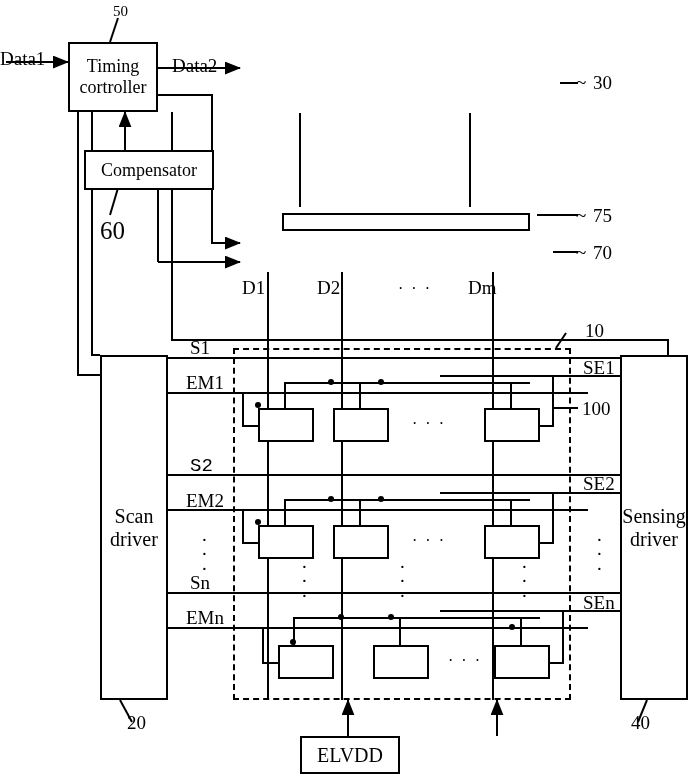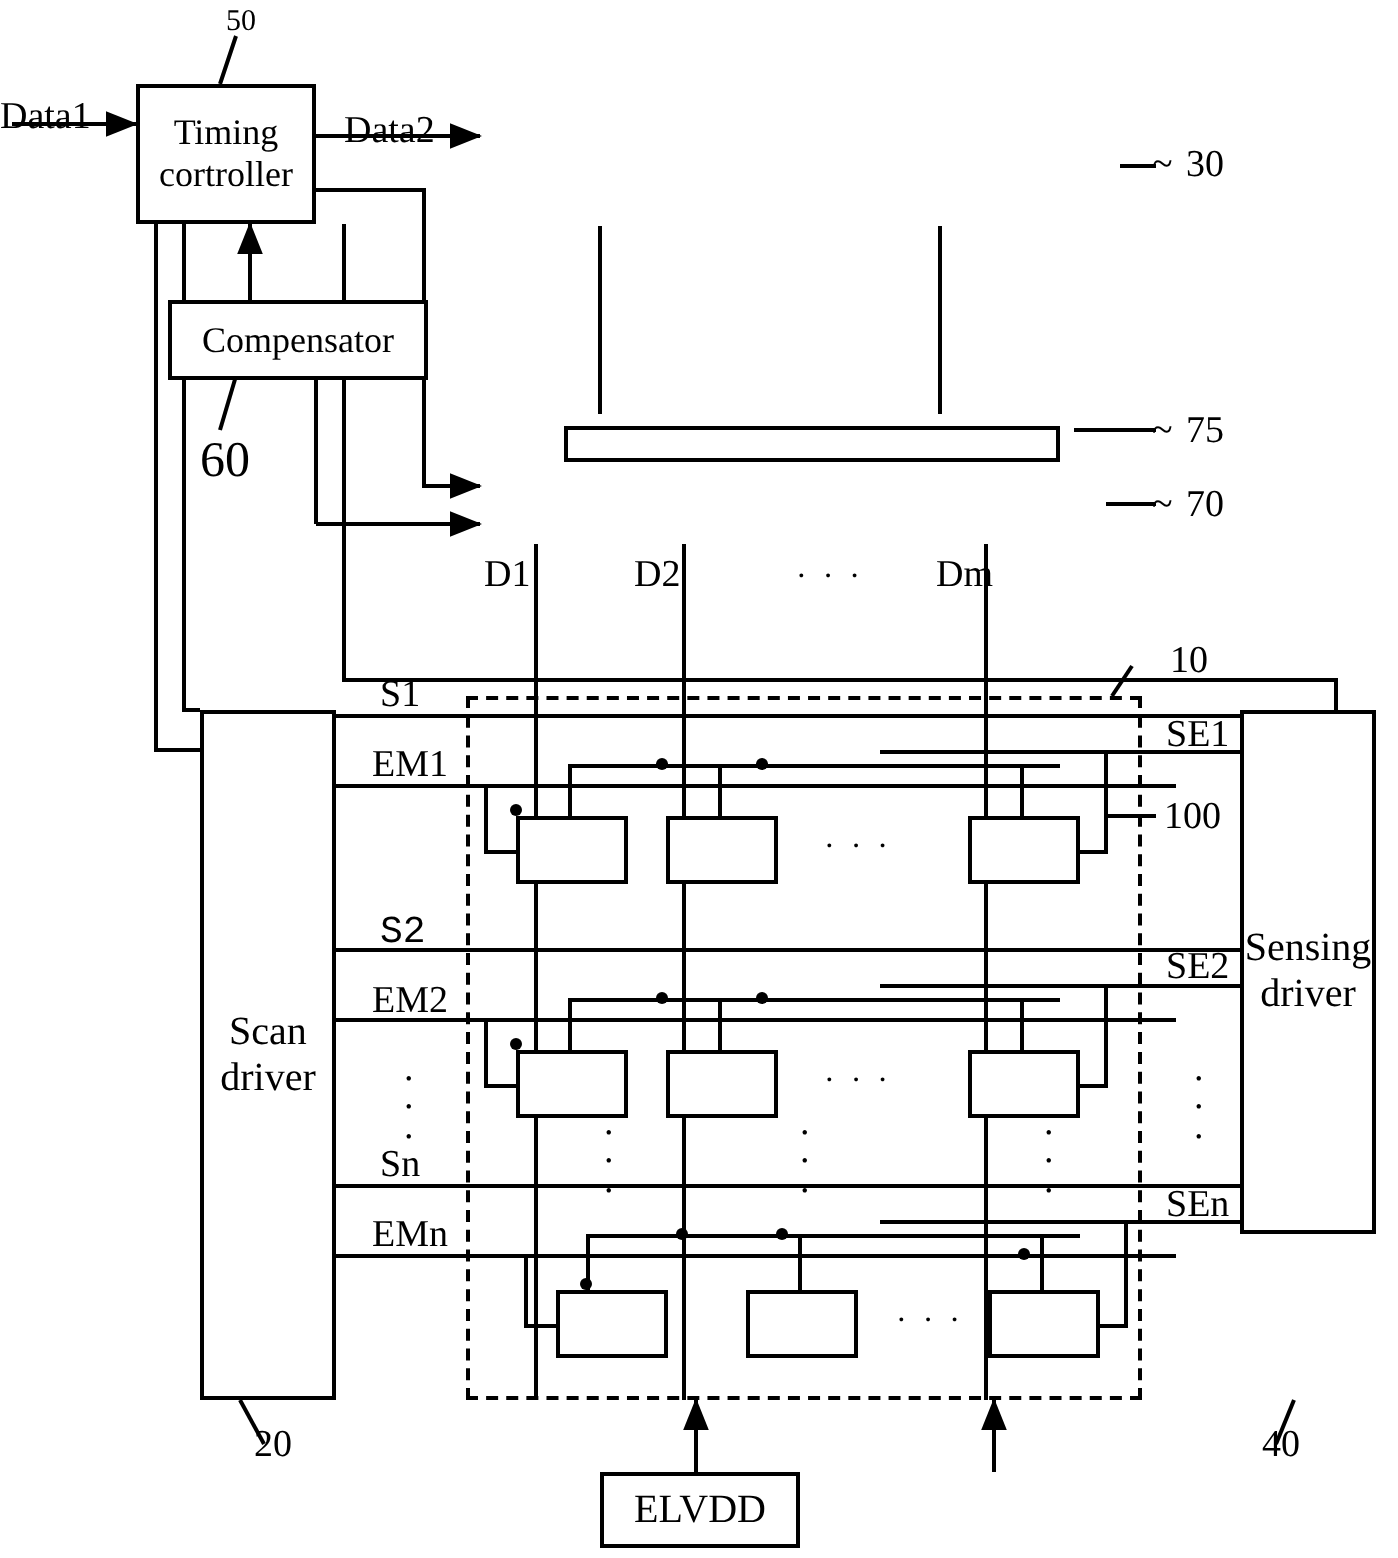--- a/index.html
+++ b/index.html
@@ -113,21 +113,21 @@
     <span>Compensator</span>
   </div>
 
   <div class="box" style="left:282px;top:213px;width:248px;height:18px;"></div>
 
   <div class="box" style="left:100px;top:355px;width:68px;height:345px;font-size:20px;flex-direction:column;">
     <span>Scan</span>
     <span>driver</span>
   </div>
 
-  <div class="box" style="left:620px;top:355px;width:68px;height:262px;font-size:20px;flex-direction:column;">
+  <div class="box" style="left:620px;top:355px;width:68px;height:345px;font-size:20px;flex-direction:column;">
     <span>Sensing</span>
     <span>driver</span>
   </div>
 
   <div class="box" style="left:300px;top:736px;width:100px;height:38px;font-size:20px;">
     <span>ELVDD</span>
   </div>
 
 
   <div class="dashed" style="left:233px;top:348px;width:338px;height:352px;"></div>

